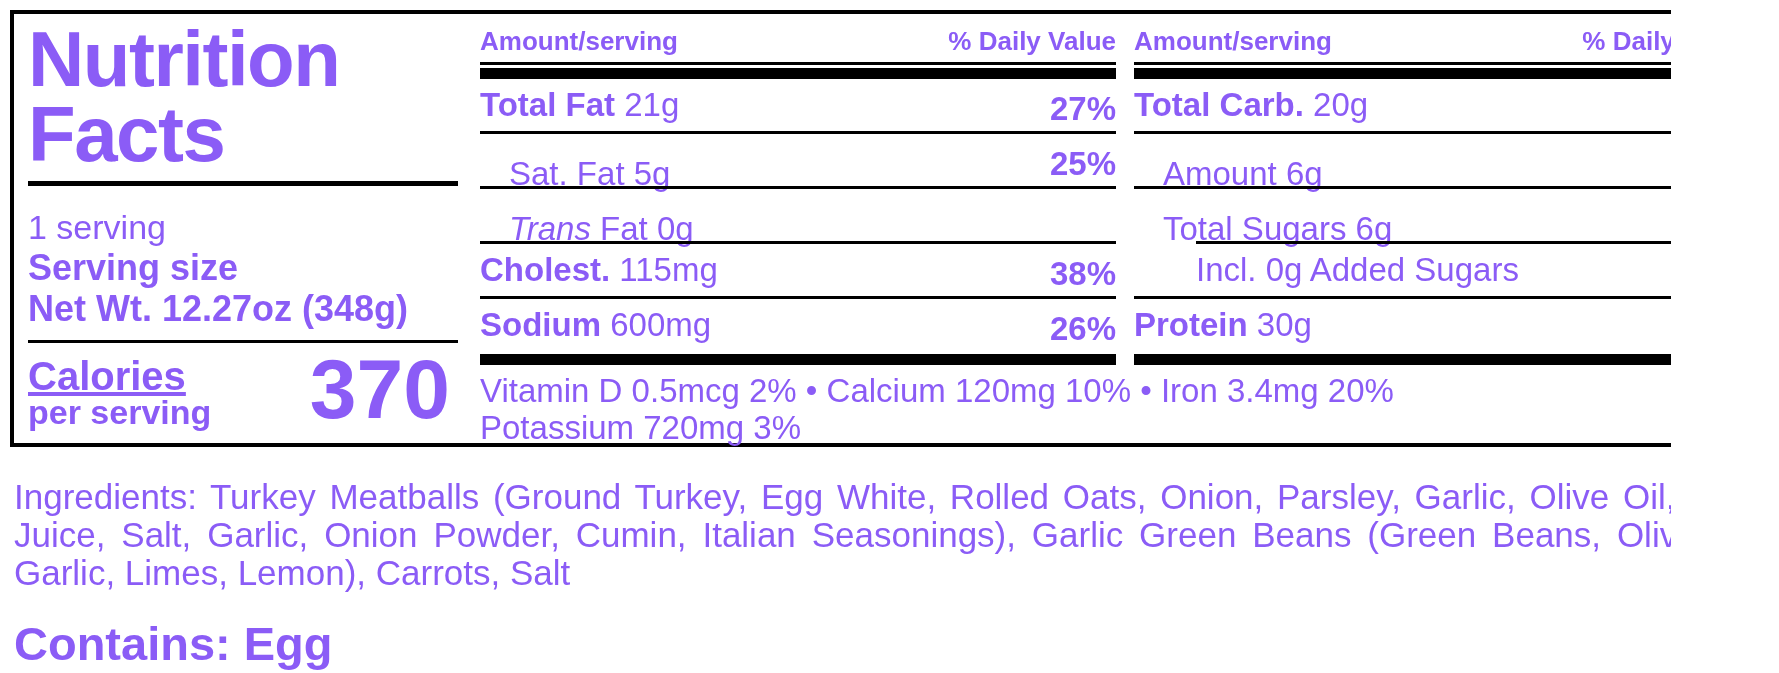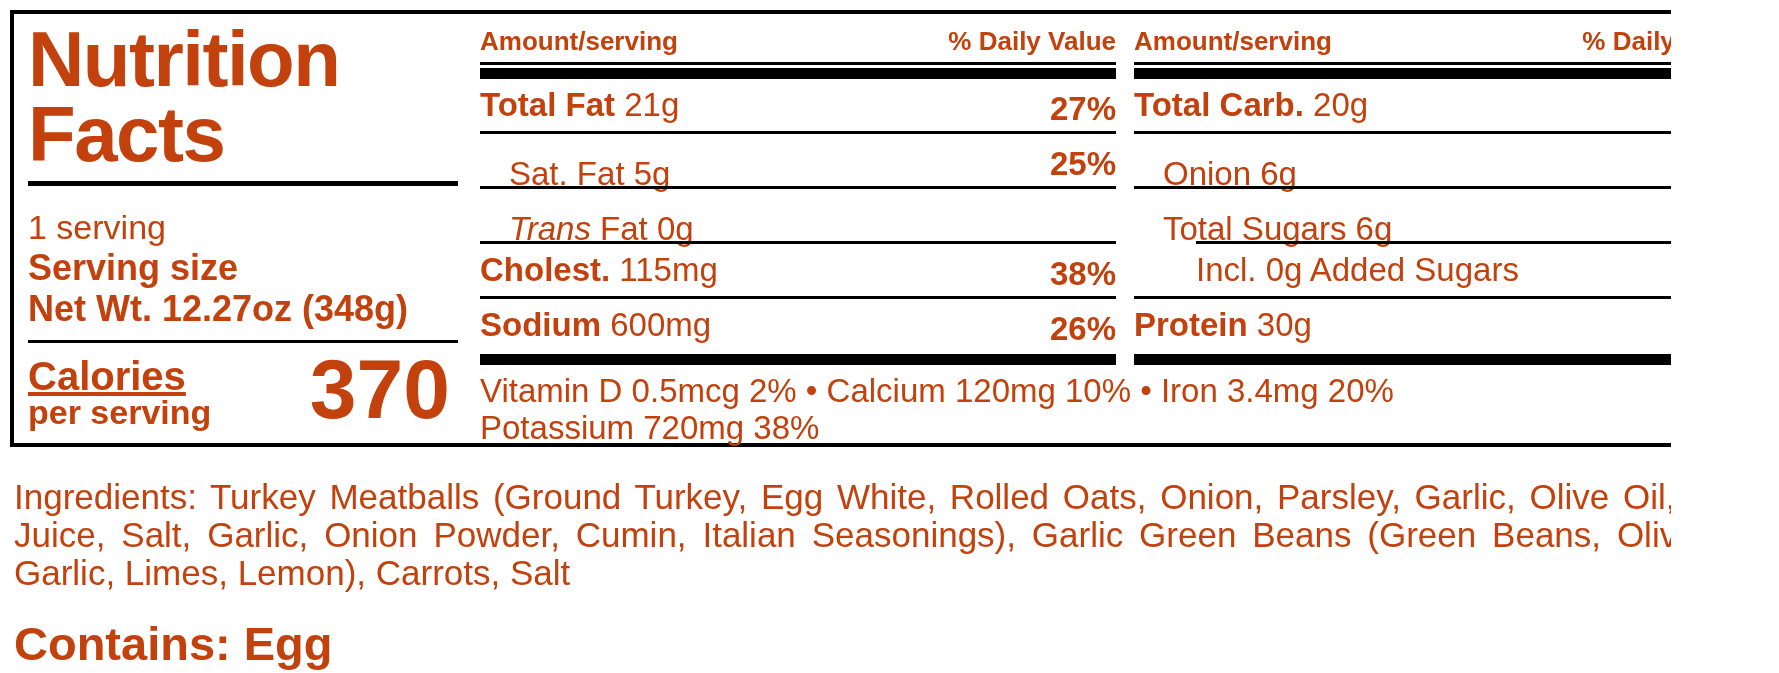--- a/index.html
+++ b/index.html
@@ -2,21 +2,21 @@
 <html><head>
 <meta charset="utf-8">
 <style>
   html,body{margin:0;padding:0;background:#ffffff;}
   .page{
     position:relative;
     width:1671px;height:673px;
     background:#ffffff;
     overflow:hidden;
     font-family:"Liberation Sans", sans-serif;
-    color:#c2410c;
+    color:#8b5cf6;
   }
   
   .label-box{
     position:absolute;left:10px;top:10px;
     width:1752px;height:429px;
     border:4px solid #000;
     background:#fff;
     display:flex;
   }
   
@@ -176,21 +176,21 @@
             <div class="nm">
               <span class="bd">Total Carb.</span>
               <span>20g</span>
             </div>
             <div class="dv">7%</div>
           </div>
           <div class="rule"></div>
 
           <div class="nf-row">
             <div class="nm ind1">
-              <span>Onion</span>
+              <span>Amount</span>
               <span>6g</span>
             </div>
             <div class="dv">21%</div>
           </div>
           <div class="rule"></div>
 
           <div class="nf-row">
             <div class="nm ind1">
               <span>Total Sugars</span>
               <span>6g</span>
@@ -214,21 +214,21 @@
             </div>
             <div class="dv"></div>
           </div>
           <div class="thick-bar"></div>
         </div>
 
       </div>
 
       <div class="footnote">
         <div>Vitamin D 0.5mcg 2% • Calcium 120mg 10% • Iron 3.4mg 20%</div>
-        <div>Potassium 720mg 38%</div>
+        <div>Potassium 720mg 3%</div>
       </div>
     </div>
 
   </div>
 
   <div class="ingredients">Ingredients: Turkey Meatballs (Ground Turkey, Egg White, Rolled Oats, Onion, Parsley, Garlic, Olive Oil, Lime Juice, Salt, Garlic, Onion Powder, Cumin, Italian Seasonings), Garlic Green Beans (Green Beans, Olive Oil, Garlic, Limes, Lemon), Carrots, Salt</div>
   <div class="contains">Contains: Egg</div>
 
 </div>
 

